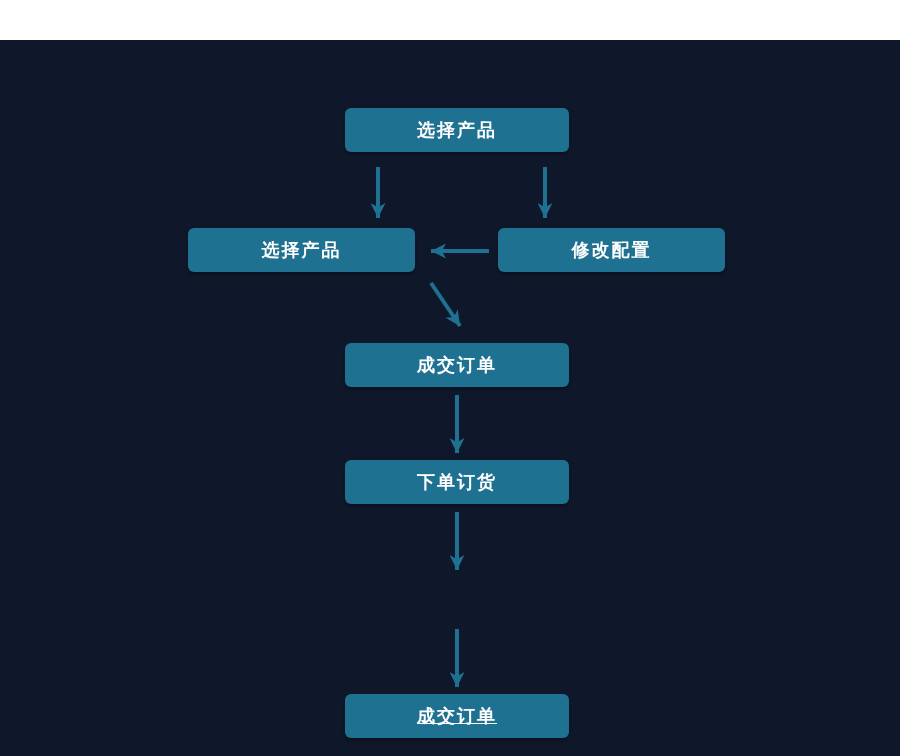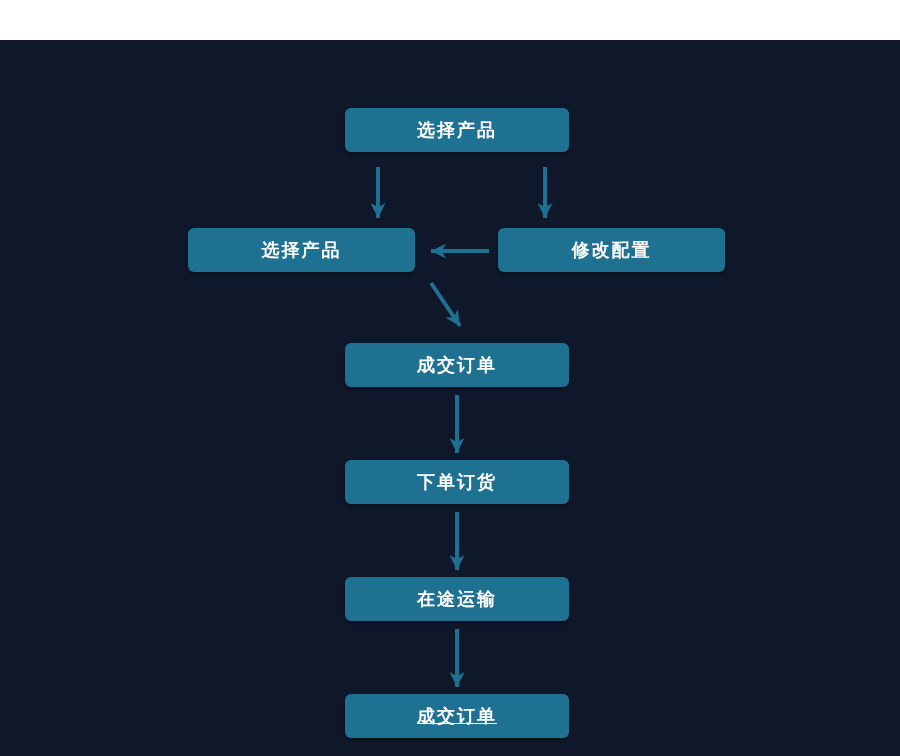--- a/index.html
+++ b/index.html
@@ -57,16 +57,15 @@
       <line x1="457" y1="355" x2="457" y2="413" stroke="#1f7191" stroke-width="4" marker-end="url(#arrowhead)"></line>
       <line x1="457" y1="472" x2="457" y2="530" stroke="#1f7191" stroke-width="4" marker-end="url(#arrowhead)"></line>
       <line x1="457" y1="589" x2="457" y2="647" stroke="#1f7191" stroke-width="4" marker-end="url(#arrowhead)"></line>
     </svg>
 
   <div class="node" style="left: 345px; top: 68px; width: 224px; height: 44px; background: rgb(31, 113, 145); color: rgb(255, 255, 255);">选择产品</div>
   <div class="node" style="left: 188px; top: 188px; width: 227px; height: 44px; background: rgb(31, 113, 145); color: rgb(255, 255, 255);">选择产品</div>
   <div class="node" style="left: 498px; top: 188px; width: 227px; height: 44px; background: rgb(31, 113, 145); color: rgb(255, 255, 255);">修改配置</div>
   <div class="node" style="left: 345px; top: 303px; width: 224px; height: 44px; background: rgb(31, 113, 145); color: rgb(255, 255, 255);">成交订单</div>
   <div class="node" style="left: 345px; top: 420px; width: 224px; height: 44px; background: rgb(31, 113, 145); color: rgb(255, 255, 255);">下单订货</div>
-  <div class="node" style="left: 345px; top: 537px; width: 224px; height: 44px; background: rgb(31, 113, 145); color: rgb(255, 255, 255);">在途运输</div>
   <div class="node" style="left: 345px; top: 654px; width: 224px; height: 44px; background: rgb(31, 113, 145); color: rgb(255, 255, 255); text-decoration: underline;">成交订单</div>
 
 </div>
 
 </body></html>

